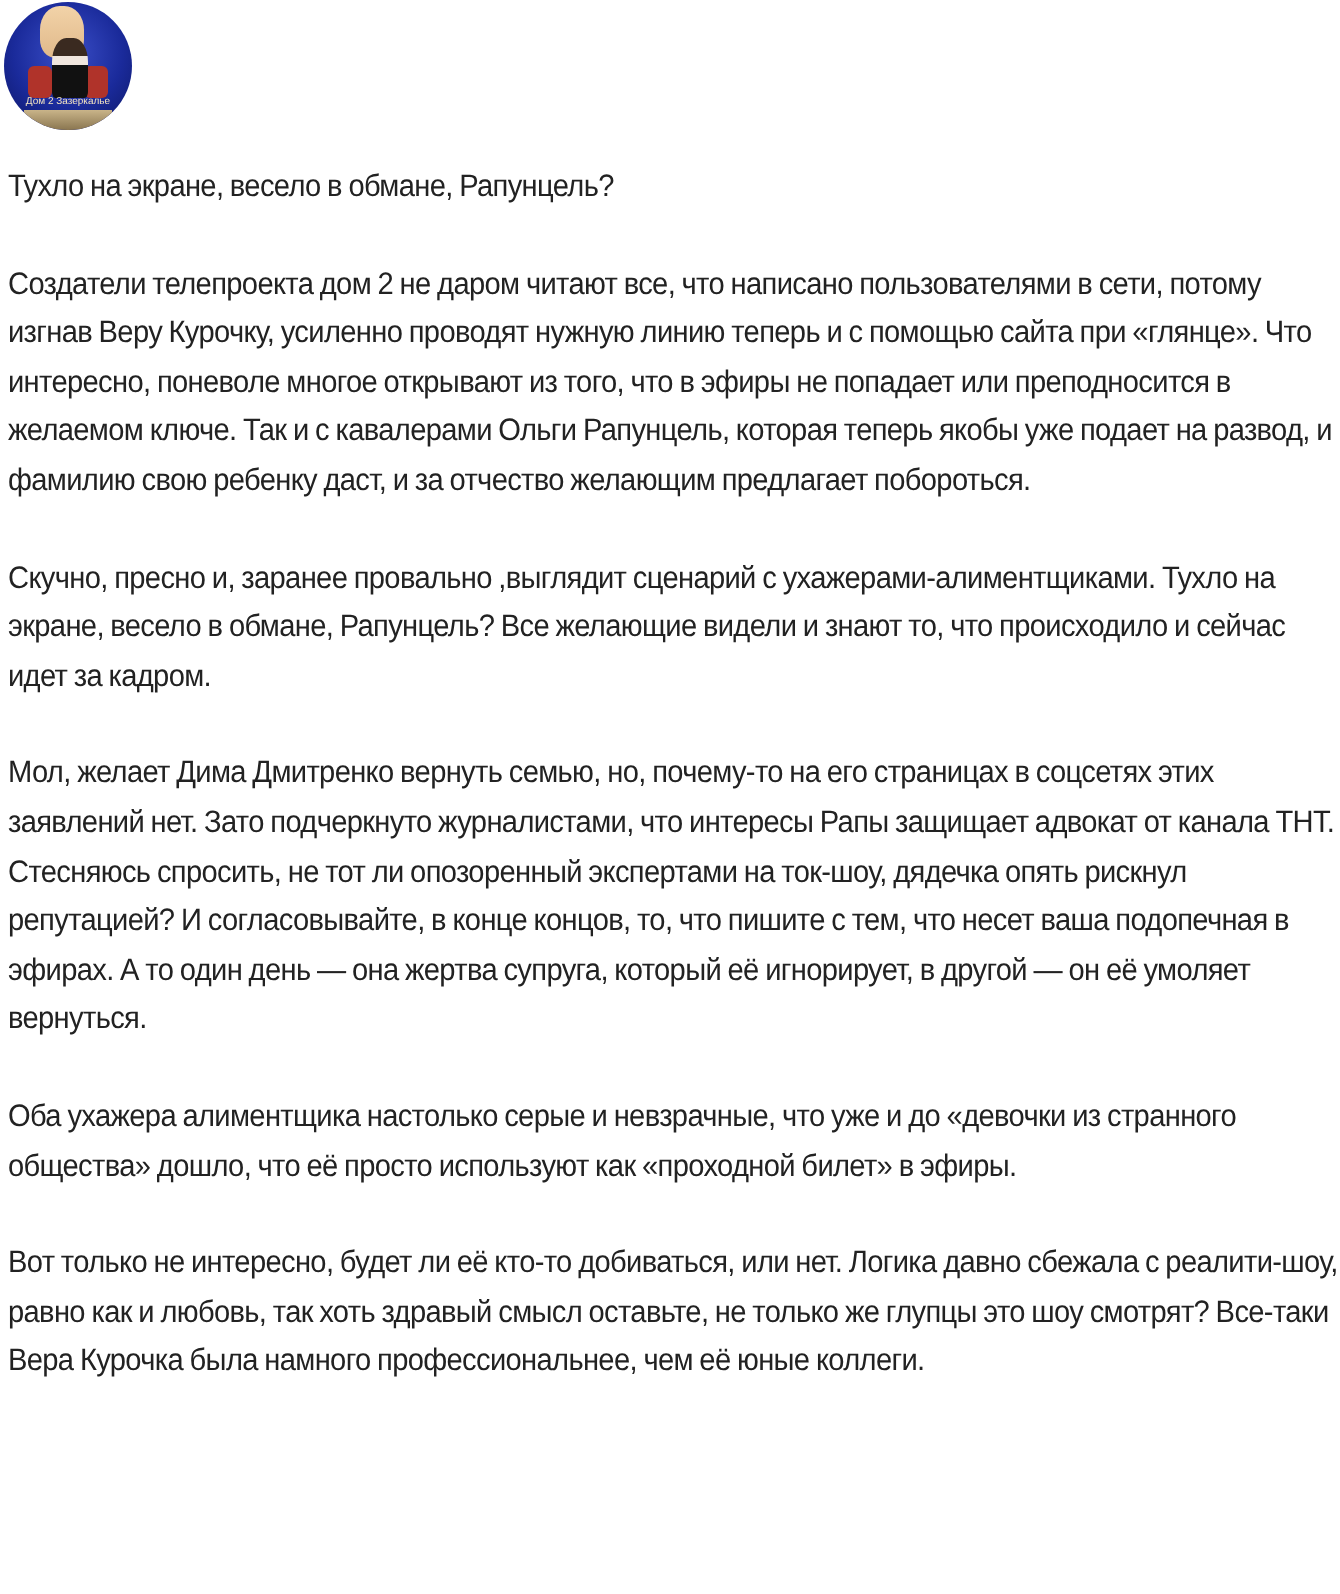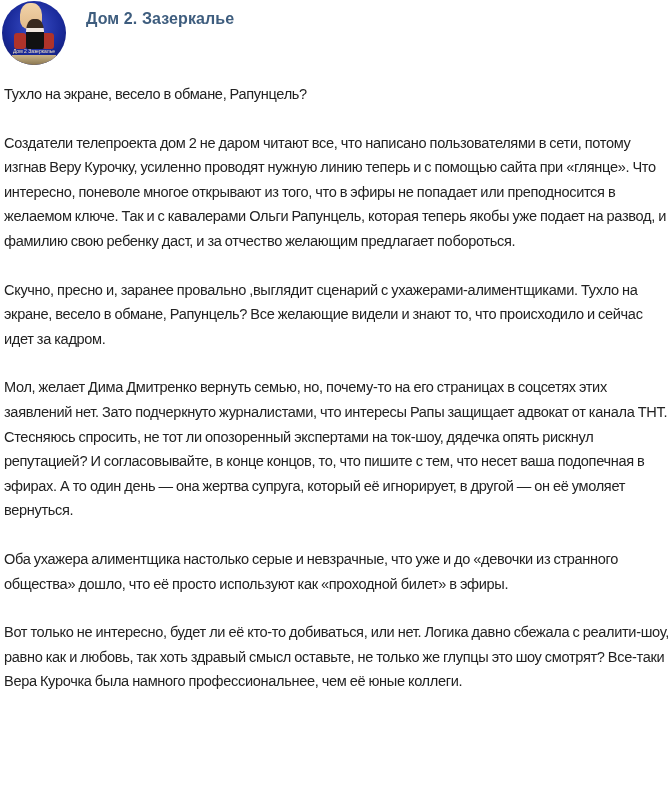--- a/index.html
+++ b/index.html
@@ -118,21 +118,20 @@
 
 <div class="header">
   <div class="avatar">
     <div class="woman"></div>
     <div class="chair-l"></div>
     <div class="chair-r"></div>
     <div class="man"></div>
     <div class="logo-text">Дом 2 Зазеркалье</div>
     <div class="stage"></div>
   </div>
-  <div class="group-title">Дом 2. Зазеркалье</div>
 </div>
 
 <div class="post">
   <p>Тухло на экране, весело в обмане, Рапунцель?</p>
   <p class="gap">Создатели телепроекта дом 2 не даром читают все, что написано пользователями в сети, потому изгнав Веру Курочку, усиленно проводят нужную линию теперь и с помощью сайта при «глянце». Что интересно, поневоле многое открывают из того, что в эфиры не попадает или преподносится в желаемом ключе. Так и с кавалерами Ольги Рапунцель, которая теперь якобы уже подает на развод, и фамилию свою ребенку даст, и за отчество желающим предлагает побороться.</p>
   <p class="gap">Скучно, пресно и, заранее провально ,выглядит сценарий с ухажерами-алиментщиками. Тухло на экране, весело в обмане, Рапунцель? Все желающие видели и знают то, что происходило и сейчас идет за кадром.</p>
   <p class="gap">Мол, желает Дима Дмитренко вернуть семью, но, почему-то на его страницах в соцсетях этих заявлений нет. Зато подчеркнуто журналистами, что интересы Рапы защищает адвокат от канала ТНТ.  Стесняюсь спросить, не тот ли опозоренный экспертами на ток-шоу, дядечка опять рискнул репутацией?  И согласовывайте, в конце концов, то, что пишите с тем, что несет ваша подопечная в эфирах. А то один день  — она жертва супруга, который её игнорирует, в другой — он её умоляет вернуться.</p>
   <p class="gap">Оба ухажера алиментщика настолько серые и невзрачные, что уже и до «девочки из странного общества» дошло, что её просто используют как «проходной билет» в эфиры.</p>
   <p class="gap">Вот только не интересно, будет ли её кто-то добиваться, или нет. Логика давно сбежала с реалити-шоу, равно как и любовь, так хоть здравый смысл оставьте, не только же глупцы это шоу смотрят? Все-таки Вера Курочка была намного профессиональнее, чем её юные коллеги.</p>
 </div>

